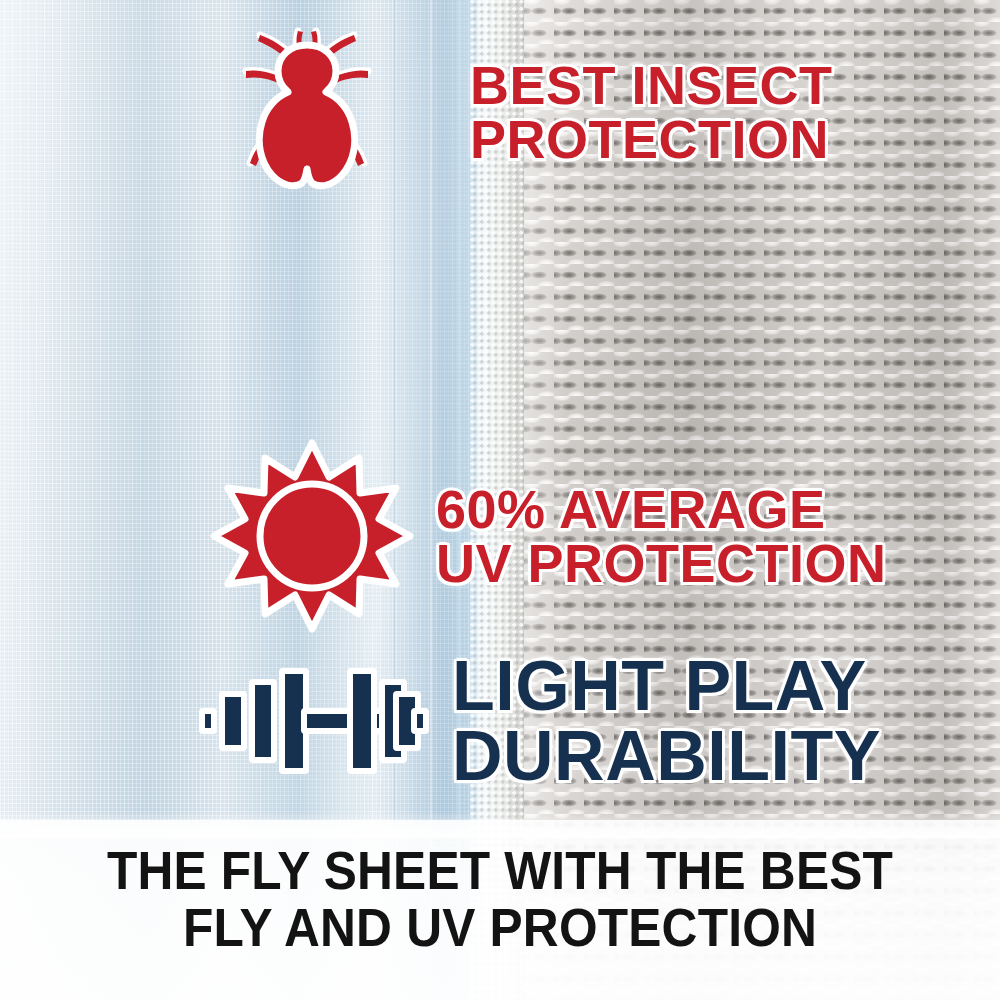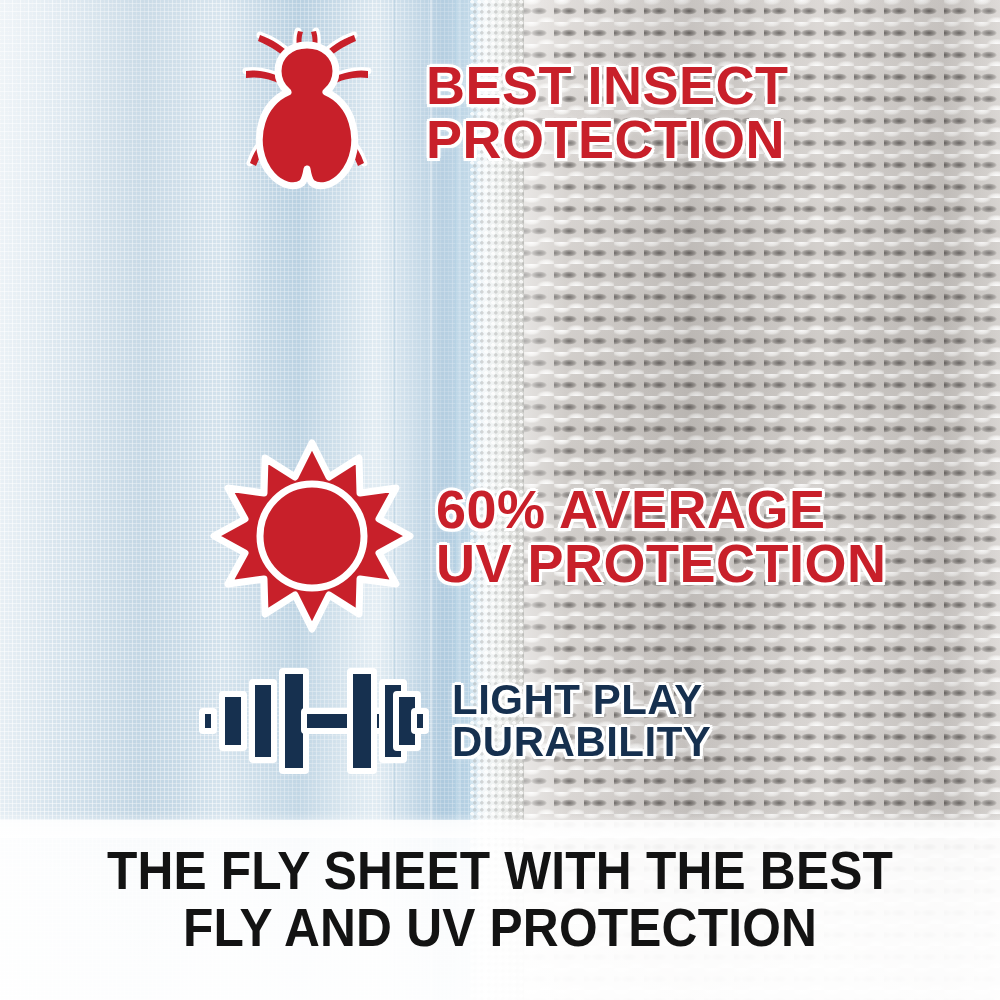--- a/index.html
+++ b/index.html
@@ -116,29 +116,29 @@
     letter-spacing:.5px;
     text-shadow:
       -2.5px -2.5px 0 #fff, 2.5px -2.5px 0 #fff, -2.5px 2.5px 0 #fff, 2.5px 2.5px 0 #fff,
       -3px 0 0 #fff, 3px 0 0 #fff, 0 -3px 0 #fff, 0 3px 0 #fff,
       0 0 7px rgba(255,255,255,.95);
   }
   .f-red{color:#C8202A;}
   .f-navy{color:#16304F;}
 
   
-  #feat-insect   {left:232px; top:22px;  width:760px; height:180px;}
+  #feat-insect   {left:232px; top:22px;  width:760px; height:180px;gap:44px;}
   #feat-airflow  {left:206px; top:242px; width:760px; height:160px;}
   #feat-uv       {left:212px; top:438px; width:760px; height:196px;}
   #feat-durability{left:200px;top:656px; width:760px; height:130px;}
 
   #feat-insect  .f-text{font-size:54px;margin-left:44px;}
   #feat-airflow .f-text{font-size:54px;margin-left:34px;}
   #feat-uv      .f-text{font-size:54px;margin-left:24px;}
-  #feat-durability .f-text{font-size:42px;margin-left:26px;}
+  #feat-durability .f-text{font-size:70px;margin-left:26px;}
 
   .icon-svg{display:block;overflow:visible;}
   .icon-svg .fill-red  {fill:#C8202A;}
   .icon-svg .fill-navy {fill:#16304F;}
   .icon-svg .stroke-wh {stroke:#ffffff;stroke-linejoin:round;stroke-linecap:round;}
 </style>
 </head>
 <body>
 
 <div id="stage">

